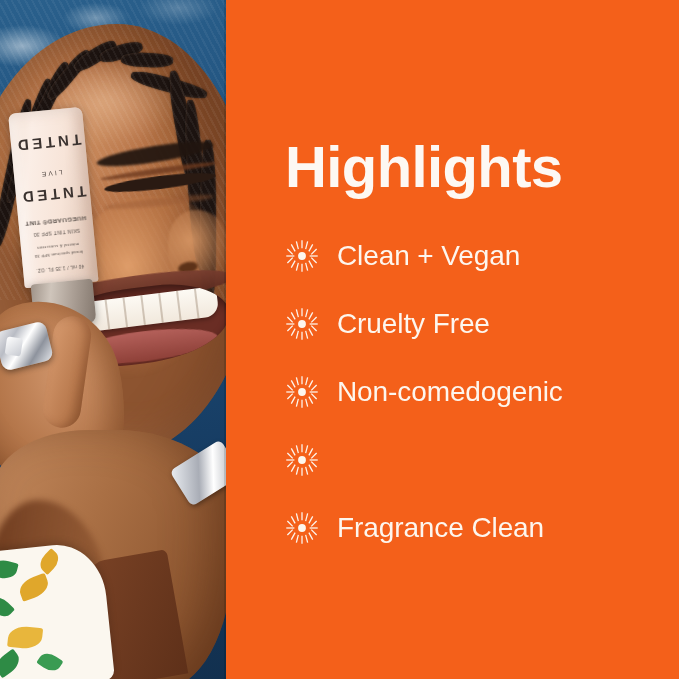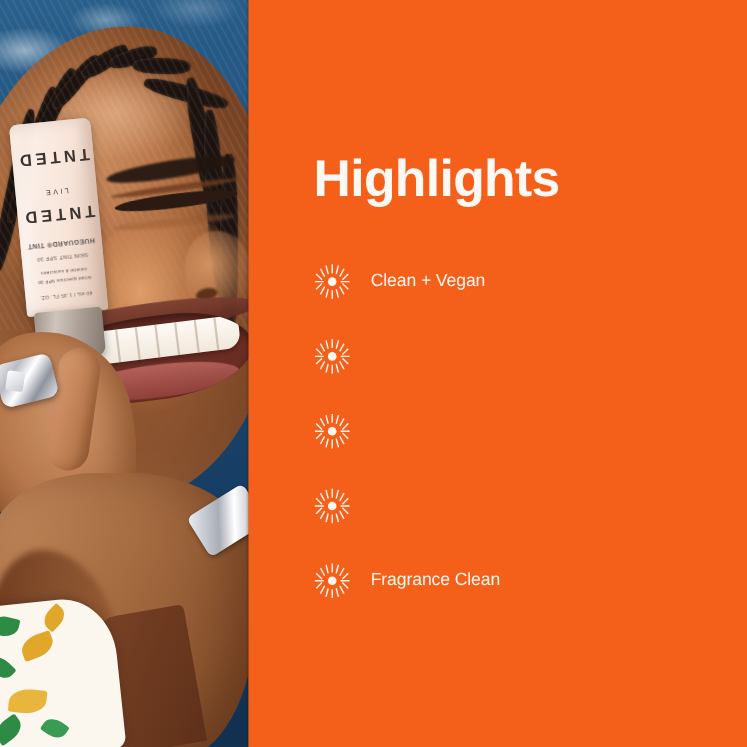--- a/index.html
+++ b/index.html
@@ -156,25 +156,25 @@
     background:linear-gradient(120deg,#7b4326,#5e3019);transform:rotate(-10deg);
     border-radius:30% 6px 0 0;}
 
   
   .photo-edge{position:absolute;right:0;top:0;width:2px;height:100%;background:rgba(0,0,0,.12);}
 
   
   .panel{position:relative;flex:1;background:#F4601A;}
   .panel-inner{position:absolute;left:59px;top:0;right:0;bottom:0;}
   .title{position:absolute;top:138px;left:0;
-    font-size:47px;line-height:1;font-weight:700;letter-spacing:-0.6px;color:#FDF8F3;}
+    font-size:58px;line-height:1;font-weight:700;letter-spacing:-0.6px;color:#FDF8F3;}
   .list{position:absolute;top:222px;left:0;right:0;}
   .row{display:flex;align-items:center;height:68px;}
   .ico{flex:0 0 34px;width:34px;height:34px;margin-right:18px;display:block;}
-  .rowlabel{font-size:16px;line-height:1.1;color:#FDF6EE;font-weight:400;letter-spacing:-0.1px;white-space:nowrap;}
+  .rowlabel{font-size:28px;line-height:1.1;color:#FDF6EE;font-weight:400;letter-spacing:-0.1px;white-space:nowrap;}
 </style>
 </head>
 <body>
 
 <div class="stage">
 
   <div class="photo">
     <div class="sky"></div>
 
     <div class="head"></div>
@@ -304,20 +304,21 @@
                 <line x1="7.4" y1="33.7" x2="11.9" y2="25.4"></line>
                 <line x1="2.8" y1="28.2" x2="9.1" y2="21.9"></line>
                 <line x1="1.5" y1="20" x2="11" y2="20"></line>
                 <line x1="2.8" y1="11.8" x2="9.1" y2="18.1"></line>
                 <line x1="7.4" y1="6.3" x2="11.9" y2="14.6"></line>
                 <line x1="13.4" y1="2.8" x2="15.7" y2="12"></line>
               </g>
               <circle cx="20" cy="20" r="4.6" fill="#FDF6EE"></circle>
             </svg>
           </span>
+          <span class="rowlabel">Cruelty Free</span>
         </div>
 
         <div class="row">
           <span class="ico">
             <svg viewBox="0 0 40 40" width="34" height="34" aria-hidden="true">
               <g stroke="#FDF6EE" stroke-width="1.5" stroke-linecap="butt">
                 <line x1="20" y1="1.5" x2="20" y2="11"></line>
                 <line x1="26.6" y1="2.8" x2="24.3" y2="12"></line>
                 <line x1="32.6" y1="6.3" x2="28.1" y2="14.6"></line>
                 <line x1="37.2" y1="11.8" x2="30.9" y2="18.1"></line>
@@ -330,20 +331,21 @@
                 <line x1="7.4" y1="33.7" x2="11.9" y2="25.4"></line>
                 <line x1="2.8" y1="28.2" x2="9.1" y2="21.9"></line>
                 <line x1="1.5" y1="20" x2="11" y2="20"></line>
                 <line x1="2.8" y1="11.8" x2="9.1" y2="18.1"></line>
                 <line x1="7.4" y1="6.3" x2="11.9" y2="14.6"></line>
                 <line x1="13.4" y1="2.8" x2="15.7" y2="12"></line>
               </g>
               <circle cx="20" cy="20" r="4.6" fill="#FDF6EE"></circle>
             </svg>
           </span>
+          <span class="rowlabel">Non-comedogenic</span>
         </div>
 
         <div class="row">
           <span class="ico">
             <svg viewBox="0 0 40 40" width="34" height="34" aria-hidden="true">
               <g stroke="#FDF6EE" stroke-width="1.5" stroke-linecap="butt">
                 <line x1="20" y1="1.5" x2="20" y2="11"></line>
                 <line x1="26.6" y1="2.8" x2="24.3" y2="12"></line>
                 <line x1="32.6" y1="6.3" x2="28.1" y2="14.6"></line>
                 <line x1="37.2" y1="11.8" x2="30.9" y2="18.1"></line>

